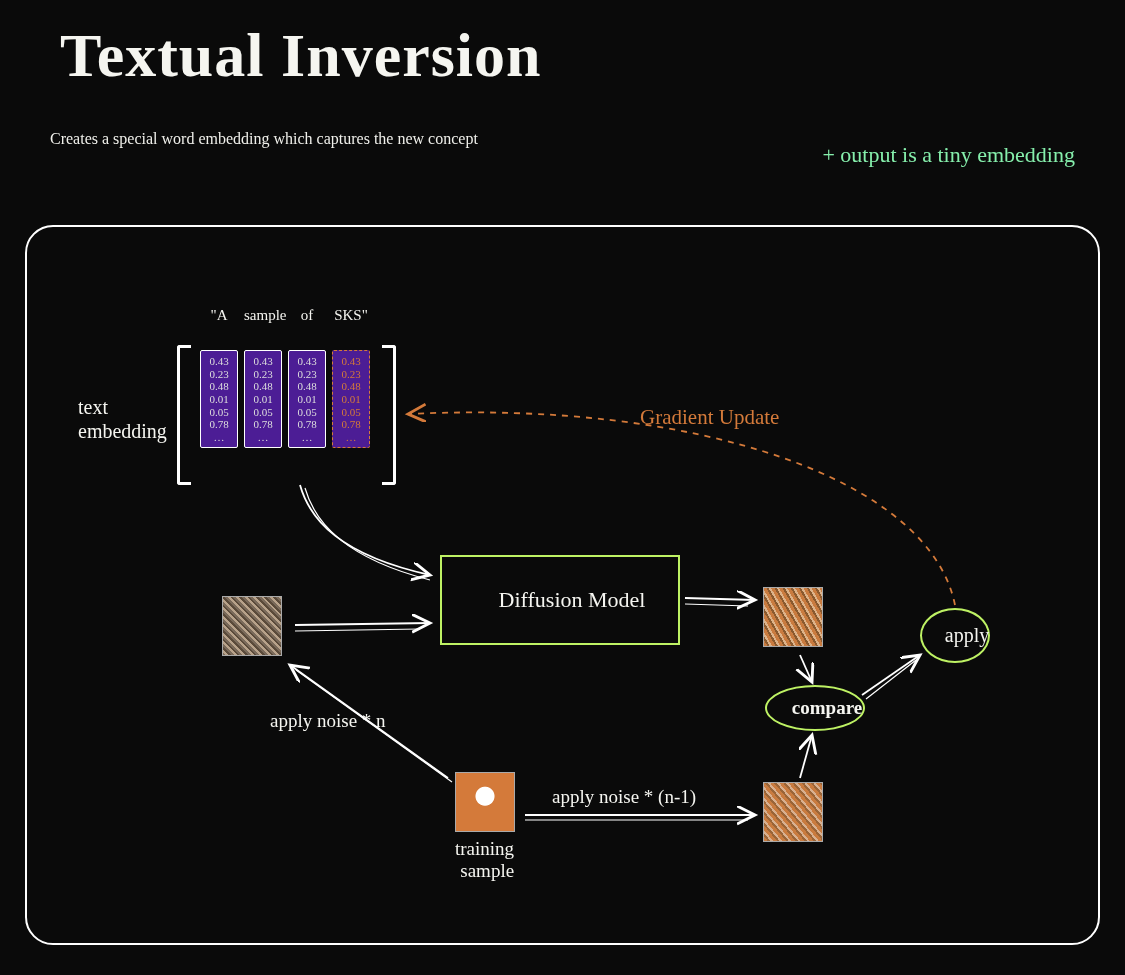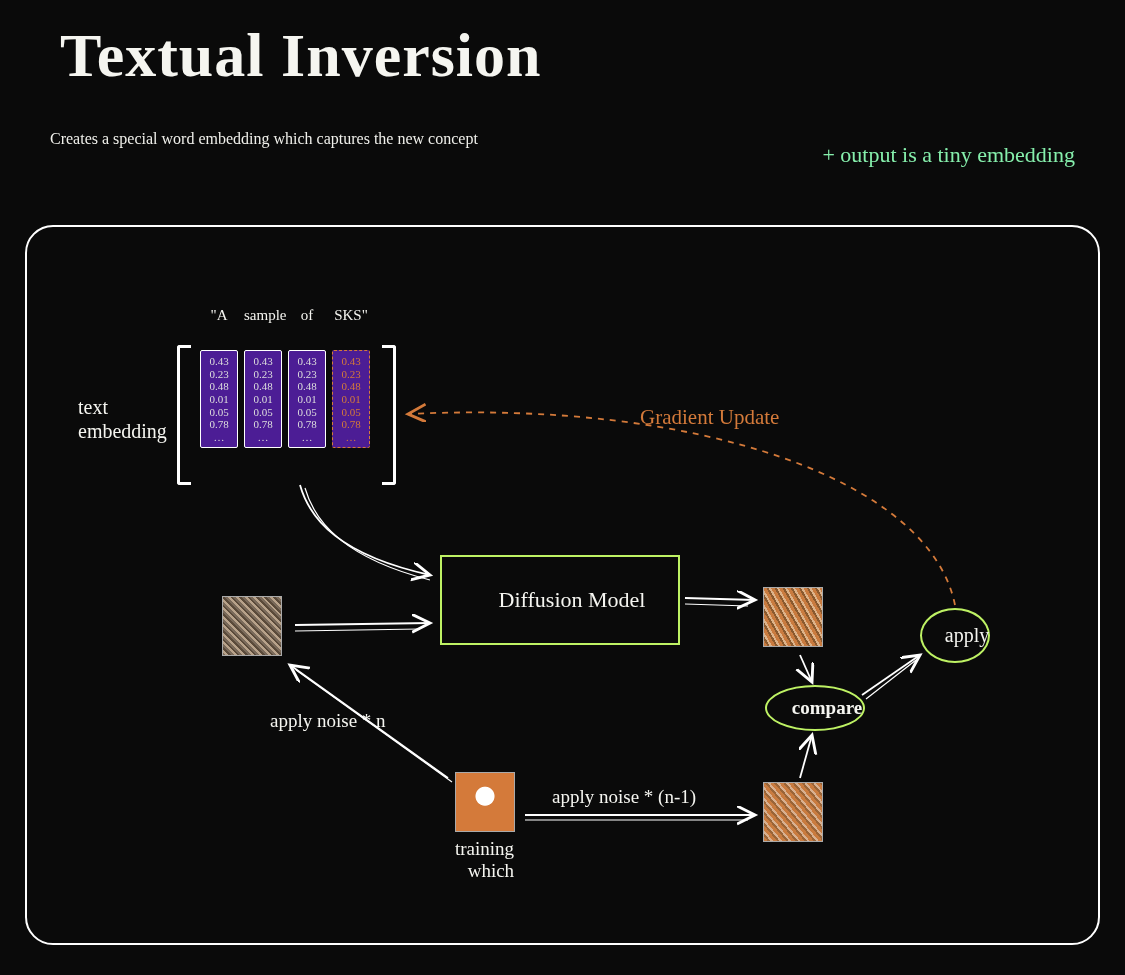--- a/index.html
+++ b/index.html
@@ -196,21 +196,21 @@
 <div class="img-thumb img-noisy2"></div>
 <div class="img-thumb img-noisy3"></div>
 
 <div class="box diffusion">Diffusion Model</div>
 <div class="box compare">compare</div>
 <div class="box loss">apply</div>
 
 <div class="lbl apply-n">apply noise * n</div>
 <div class="lbl apply-n1">apply noise * (n-1)</div>
 <div class="lbl training" style="white-space:pre-line">training
-which</div>
+sample</div>
 <div class="lbl grad">Gradient Update</div>
 
 <svg class="arrows">
   <defs>
     <marker id="ah" markerWidth="12" markerHeight="12" refX="10" refY="5" orient="auto">
       <path d="M0,0 L10,5 L0,10" fill="none" stroke="#fff" stroke-width="1.6"></path>
     </marker>
     <marker id="ahd" markerWidth="12" markerHeight="12" refX="10" refY="5" orient="auto">
       <path d="M0,0 L10,5 L0,10" fill="none" stroke="#d47a3a" stroke-width="1.6"></path>
     </marker>

